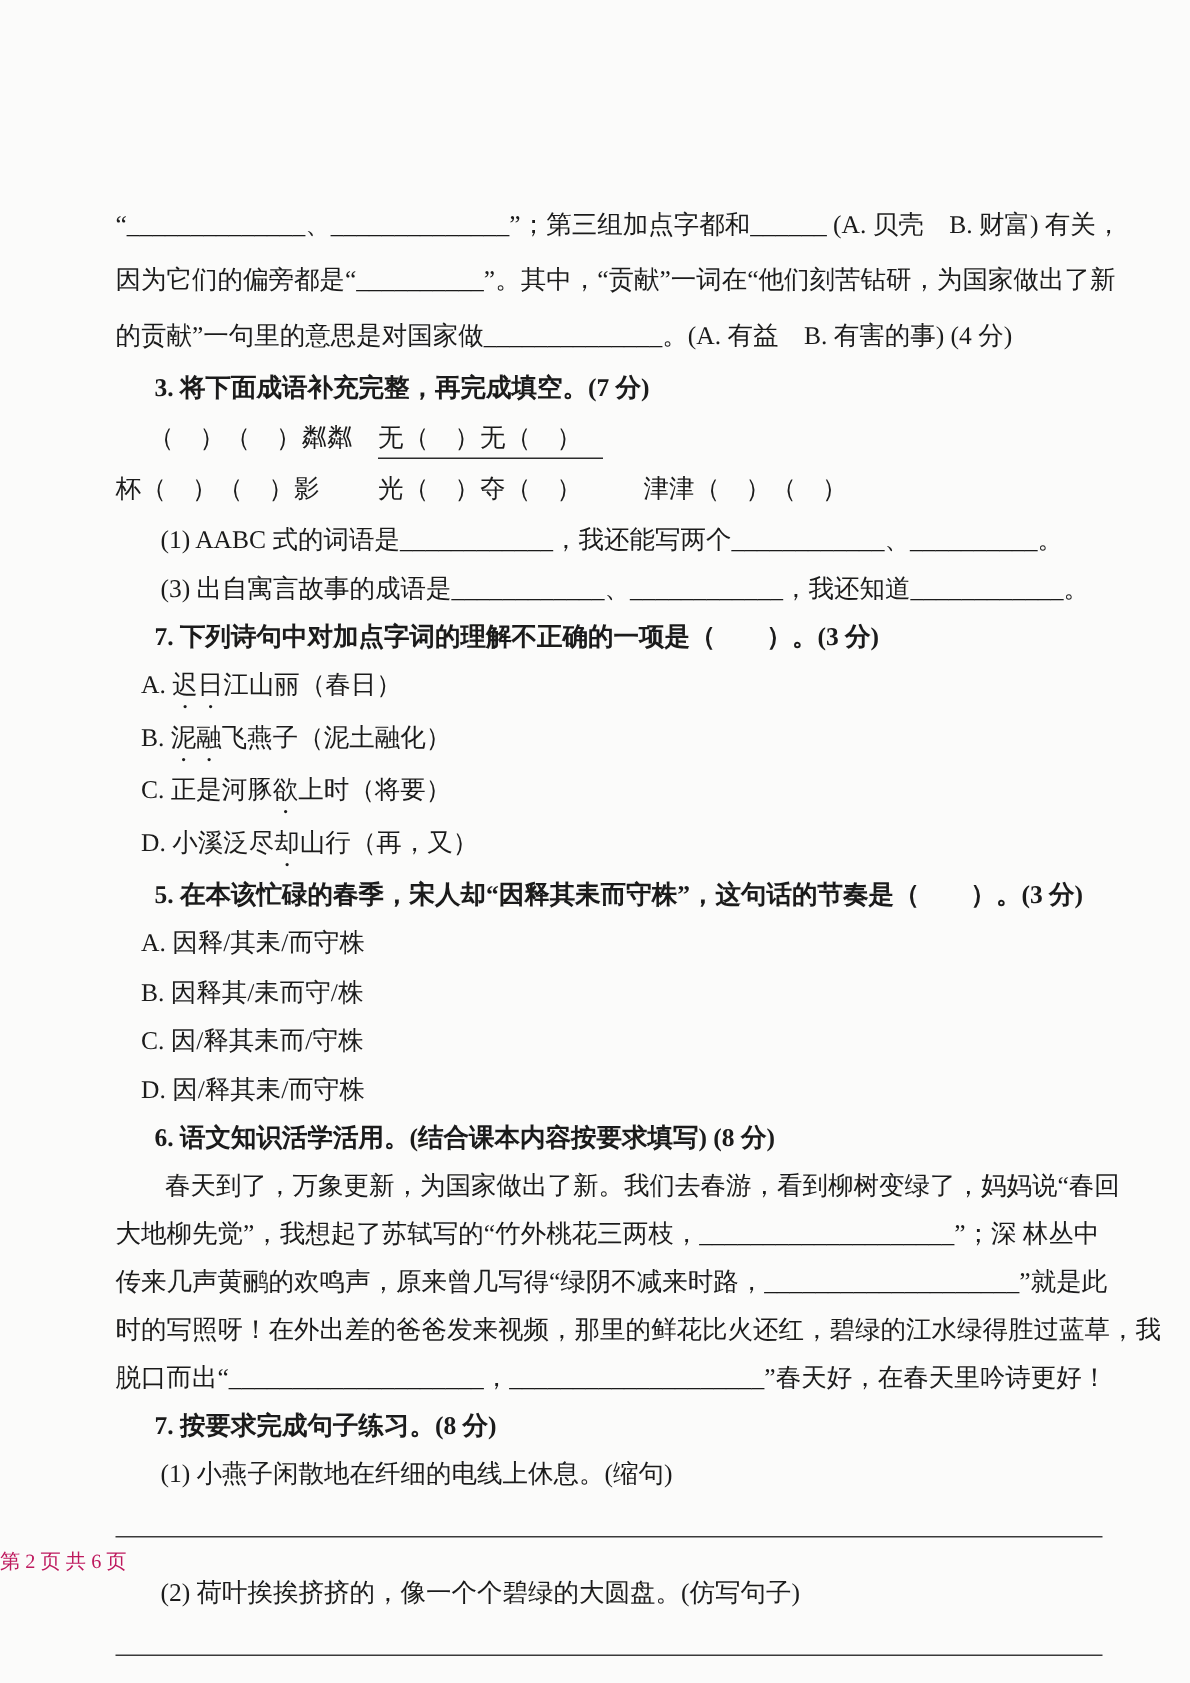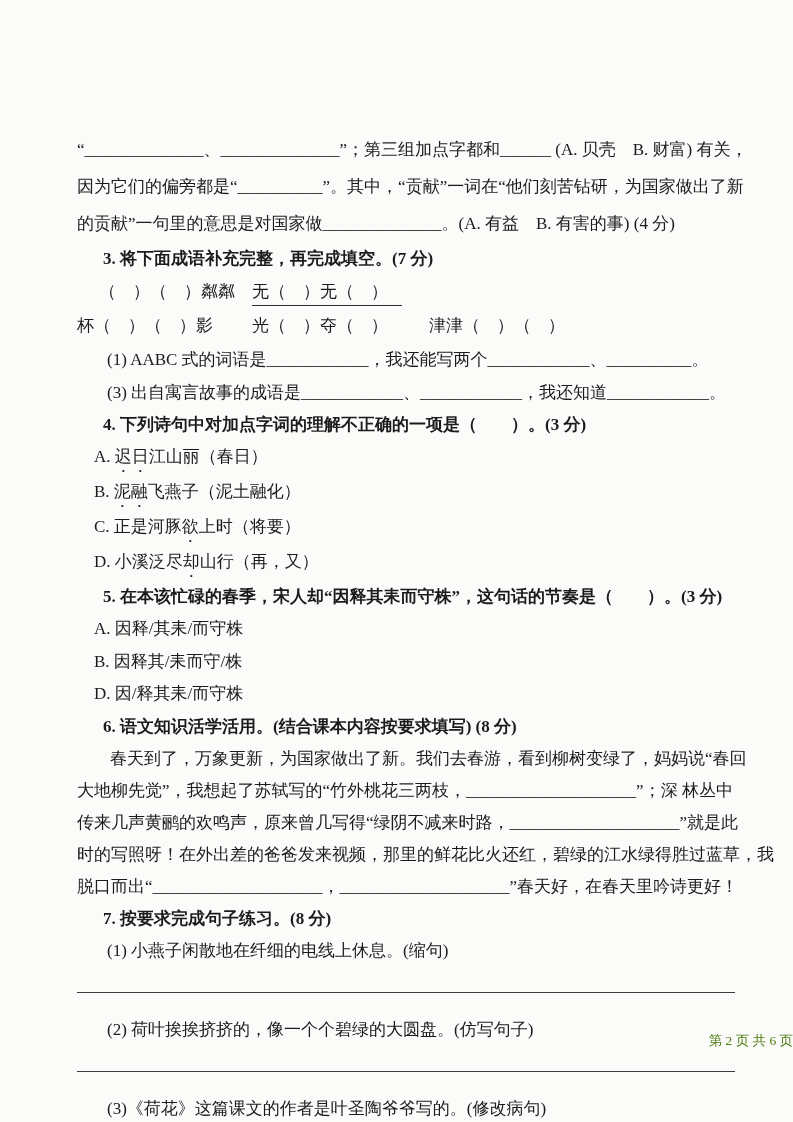--- a/index.html
+++ b/index.html
@@ -51,23 +51,23 @@
     border-bottom: 1.6px solid #3a3a3a;
     height: 0;
     margin: 25px 0 21px 0;
   }
   .sub7 { line-height: 32px; white-space: nowrap; }
 
   .footer {
     position: absolute;
     left: 0; right: 0;
     top: 1032px;
-    text-align: right;
+    text-align: left;
     font-size: 13.5px;
-    color: #4d7c0f;
+    color: #be185d;
     font-family: "Liberation Serif", "DejaVu Serif", serif;
   }
 </style>
 </head>
 <body>
 
 <div class="page">
 
   <div>
     <div class="tline">“______________、______________”；第三组加点字都和______ (A. 贝壳　B. 财富) 有关，</div>
@@ -84,38 +84,39 @@
     <div class="idiom-row">
       <span class="c1">杯（　）（　）影</span>
       <span class="c2">光（　）夺（　）</span>
       <span class="c3">津津（　）（　）</span>
     </div>
     <div class="tline lh33 ind2">(1) AABC 式的词语是____________，我还能写两个____________、__________。</div>
     <div class="tline lh33 ind2">(3) 出自寓言故事的成语是____________、____________，我还知道____________。</div>
   </div>
 
   <div>
-    <div class="tline lh32 ind1">4. 下列诗句中对加点字词的理解不正确的一项是（　　）。(3 分)</div>
+    <div class="tline lh32 ind1">7. 下列诗句中对加点字词的理解不正确的一项是（　　）。(3 分)</div>
     <div class="opt-row">
       <span class="opt"><span>A. </span><span class="dotted">迟日</span><span>江山丽（春日）</span></span>
       <span class="opt"><span>B. </span><span class="dotted">泥融</span><span>飞燕子（泥土融化）</span></span>
     </div>
     <div class="opt-row">
       <span class="opt"><span>C. 正是河豚</span><span class="dotted">欲</span><span>上时（将要）</span></span>
       <span class="opt"><span>D. 小溪泛尽</span><span class="dotted">却</span><span>山行（再，又）</span></span>
     </div>
   </div>
 
   <div>
     <div class="tline lh32 ind1">5. 在本该忙碌的春季，宋人却“因释其耒而守株”，这句话的节奏是（　　）。(3 分)</div>
     <div class="opt-row">
       <span class="opt">A. 因释/其耒/而守株</span>
       <span class="opt">B. 因释其/耒而守/株</span>
     </div>
     <div class="opt-row">
+      <span class="opt">C. 因/释其耒而/守株</span>
       <span class="opt">D. 因/释其耒/而守株</span>
     </div>
   </div>
 
   <div>
     <div class="tline lh32 ind1">6. 语文知识活学活用。(结合课本内容按要求填写) (8 分)</div>
     <div class="tline lh32 ind3">春天到了，万象更新，为国家做出了新。我们去春游，看到柳树变绿了，妈妈说“春回</div>
     <div class="tline lh32">大地柳先觉”，我想起了苏轼写的“竹外桃花三两枝，____________________”；深 林丛中</div>
     <div class="tline lh32">传来几声黄鹂的欢鸣声，原来曾几写得“绿阴不减来时路，____________________”就是此</div>
     <div class="tline lh32">时的写照呀！在外出差的爸爸发来视频，那里的鲜花比火还红，碧绿的江水绿得胜过蓝草，我</div>

